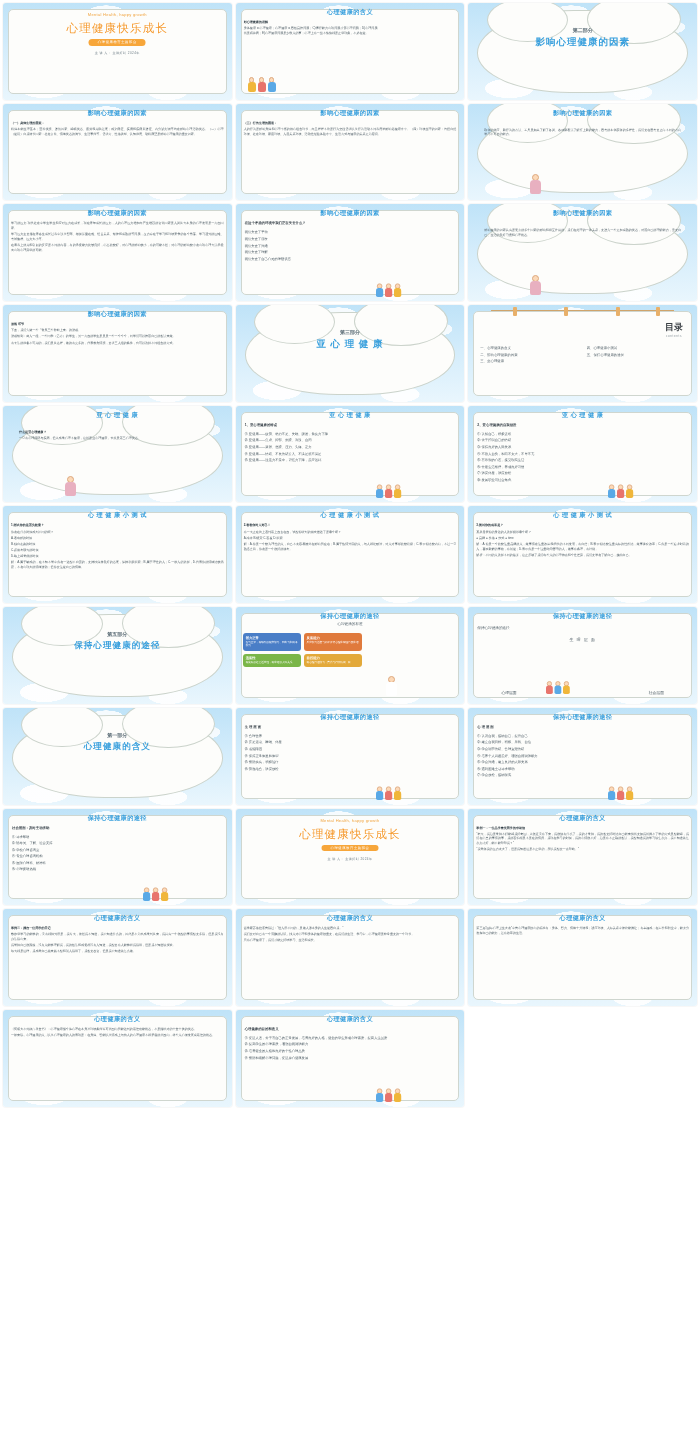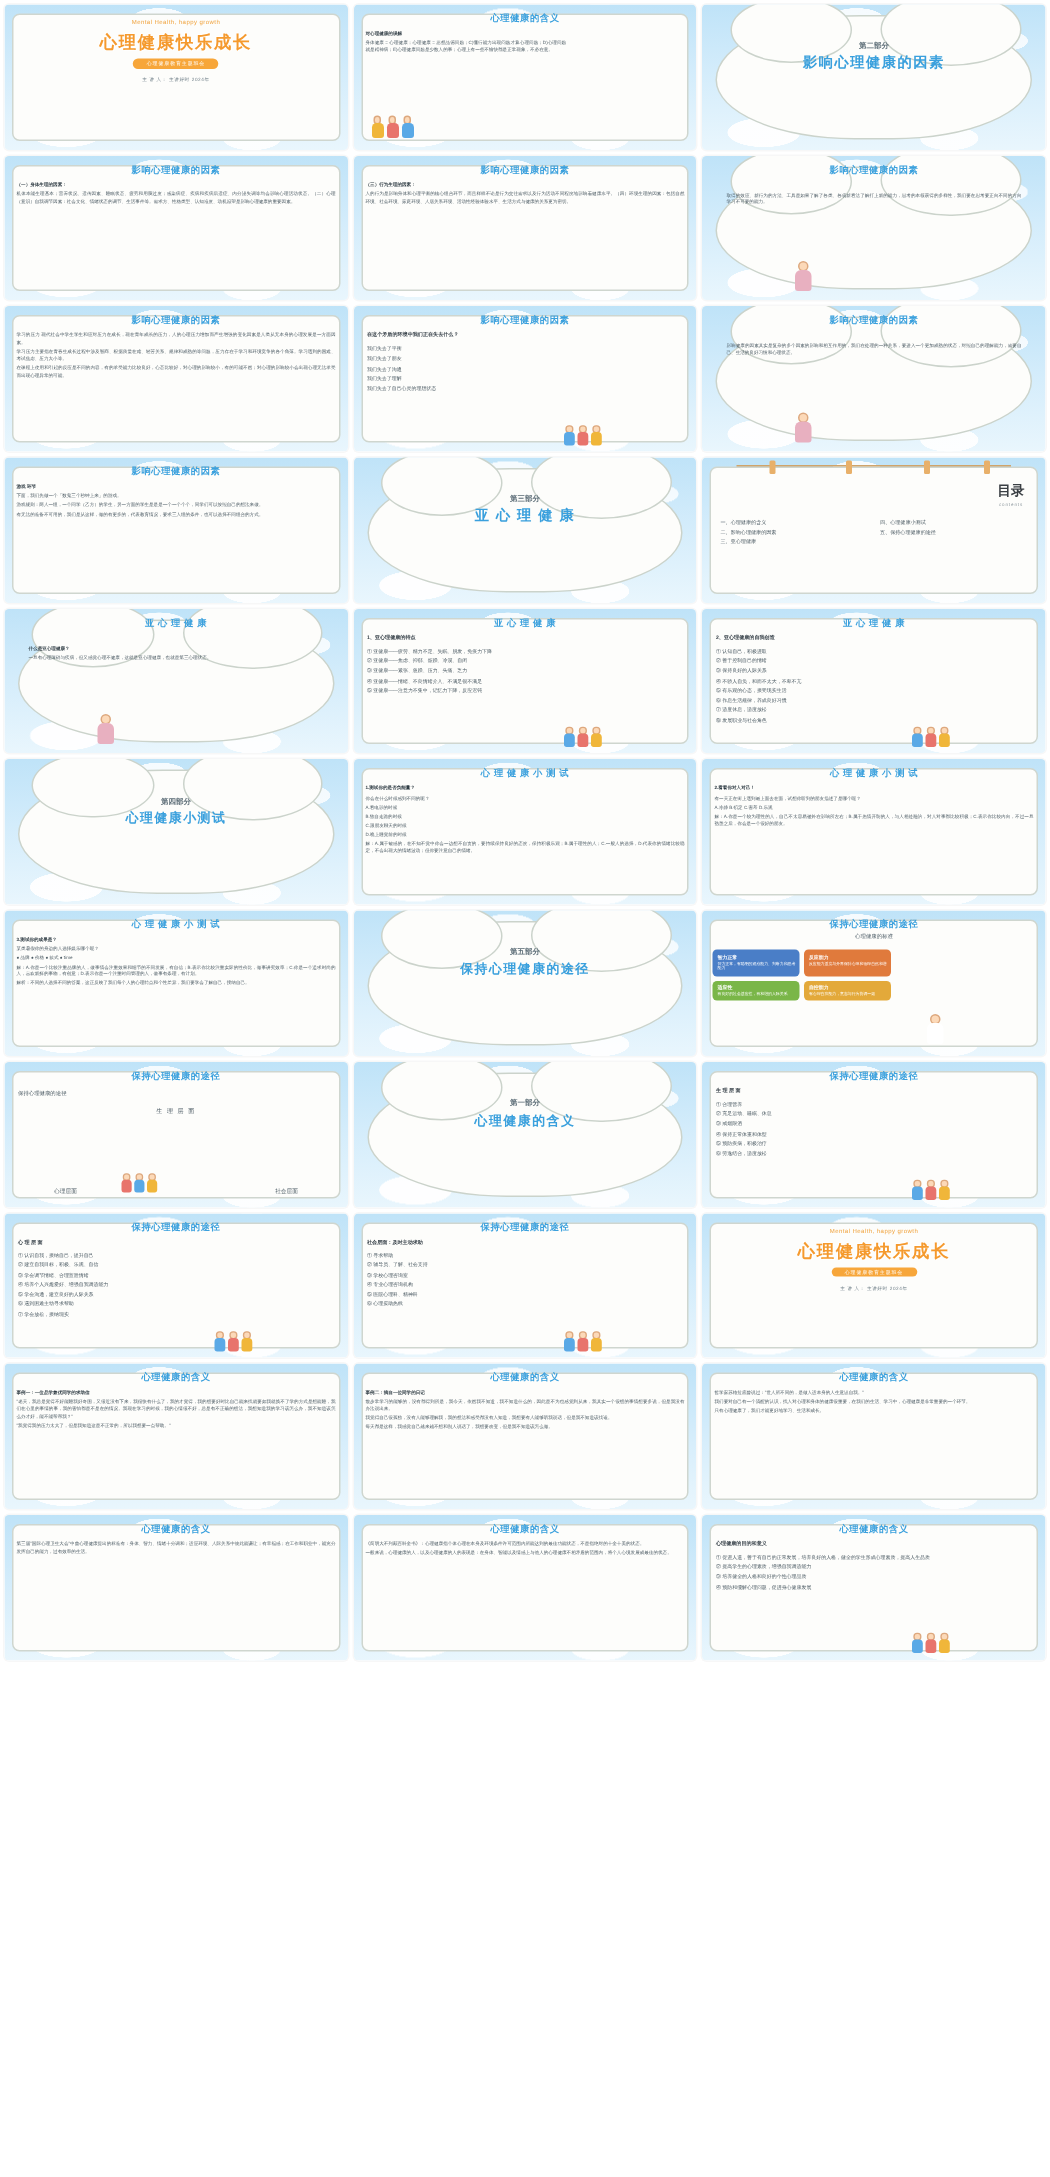--- a/index.html
+++ b/index.html
@@ -88,21 +88,21 @@
     text-align:center; color:#3aa0dd; font-weight:bold;
   }
   .ct-main .small { display:block; font-size:5px; color:#5a6b75; margin-bottom:2.5px; font-weight:bold;}
   .ct-main .big { display:block; font-size:9.5px; line-height:1.22; letter-spacing:1px; }
   .ct-main .big.two { font-size:8.6px; }
 
   
   .cover-en { position:absolute; top:9px; left:0; right:0; text-align:center; color:#f0a23c; font-size:4px; letter-spacing:.3px;}
   .cover-title {
     position:absolute; top:18px; left:0; right:0; text-align:center;
-    color:#f59a2e; font-size:11.5px; font-weight:bold; letter-spacing:1.2px;
+    color:#f59a2e; font-size:11.5px; font-weight:normal; letter-spacing:1.2px;
     text-shadow: .7px .7px 0 #fff, -.5px -.5px 0 #fff;
   }
   .cover-sub {
     position:absolute; top:36px; left:50%; transform:translateX(-50%);
     background:#f7a63a; color:#fff; font-size:3.3px; padding:1.4px 9px; border-radius:6px; letter-spacing:.6px;
   }
   .cover-meta { position:absolute; top:48px; left:0; right:0; text-align:center; color:#6d7d86; font-size:3.1px; letter-spacing:.4px;}
 
   
   .toc-title { position:absolute; top:16px; right:14px; text-align:center; color:#3a3f44; font-size:9px; font-weight:bold;}
@@ -371,29 +371,20 @@
             <div style="width:5.5px;height:5.5px;border-radius:50%;background:#fcd9b8;border:.5px solid #dda87e;margin:0 auto;"></div>
             <div style="width:8px;height:10px;background:#e8746c;border-radius:3px 3px 2px 2px;margin-top:-1px;"></div>
           </div>
           <div style="width:8px;">
             <div style="width:5.5px;height:5.5px;border-radius:50%;background:#fcd9b8;border:.5px solid #dda87e;margin:0 auto;"></div>
             <div style="width:8px;height:10px;background:#f0b63a;border-radius:3px 3px 2px 2px;margin-top:-1px;"></div>
           </div>
         </div>
       </div>
       <div class="slide">
-        <div class="cloud-wrap">
-          <div class="cloud"></div>
-        </div>
-        <div class="ct-main cloud-inner">
-          <span class="small">第四部分</span>
-          <span class="big two">心理健康小测试</span>
-        </div>
-      </div>
-      <div class="slide">
         <div class="card"></div>
         <div class="t-title">心 理 健 康 小 测 试</div>
         <div class="body-text">
           <span class="lead">1.测试你的是否负能量？</span>
           <div>
             <p>你会在什么时候感到不同的呢？</p>
             <p>A.看电影的时候</p>
             <p>B.独自走路的时候</p>
             <p>C.跟朋友聊天的时候</p>
             <p>D.晚上睡觉前的时候</p>

